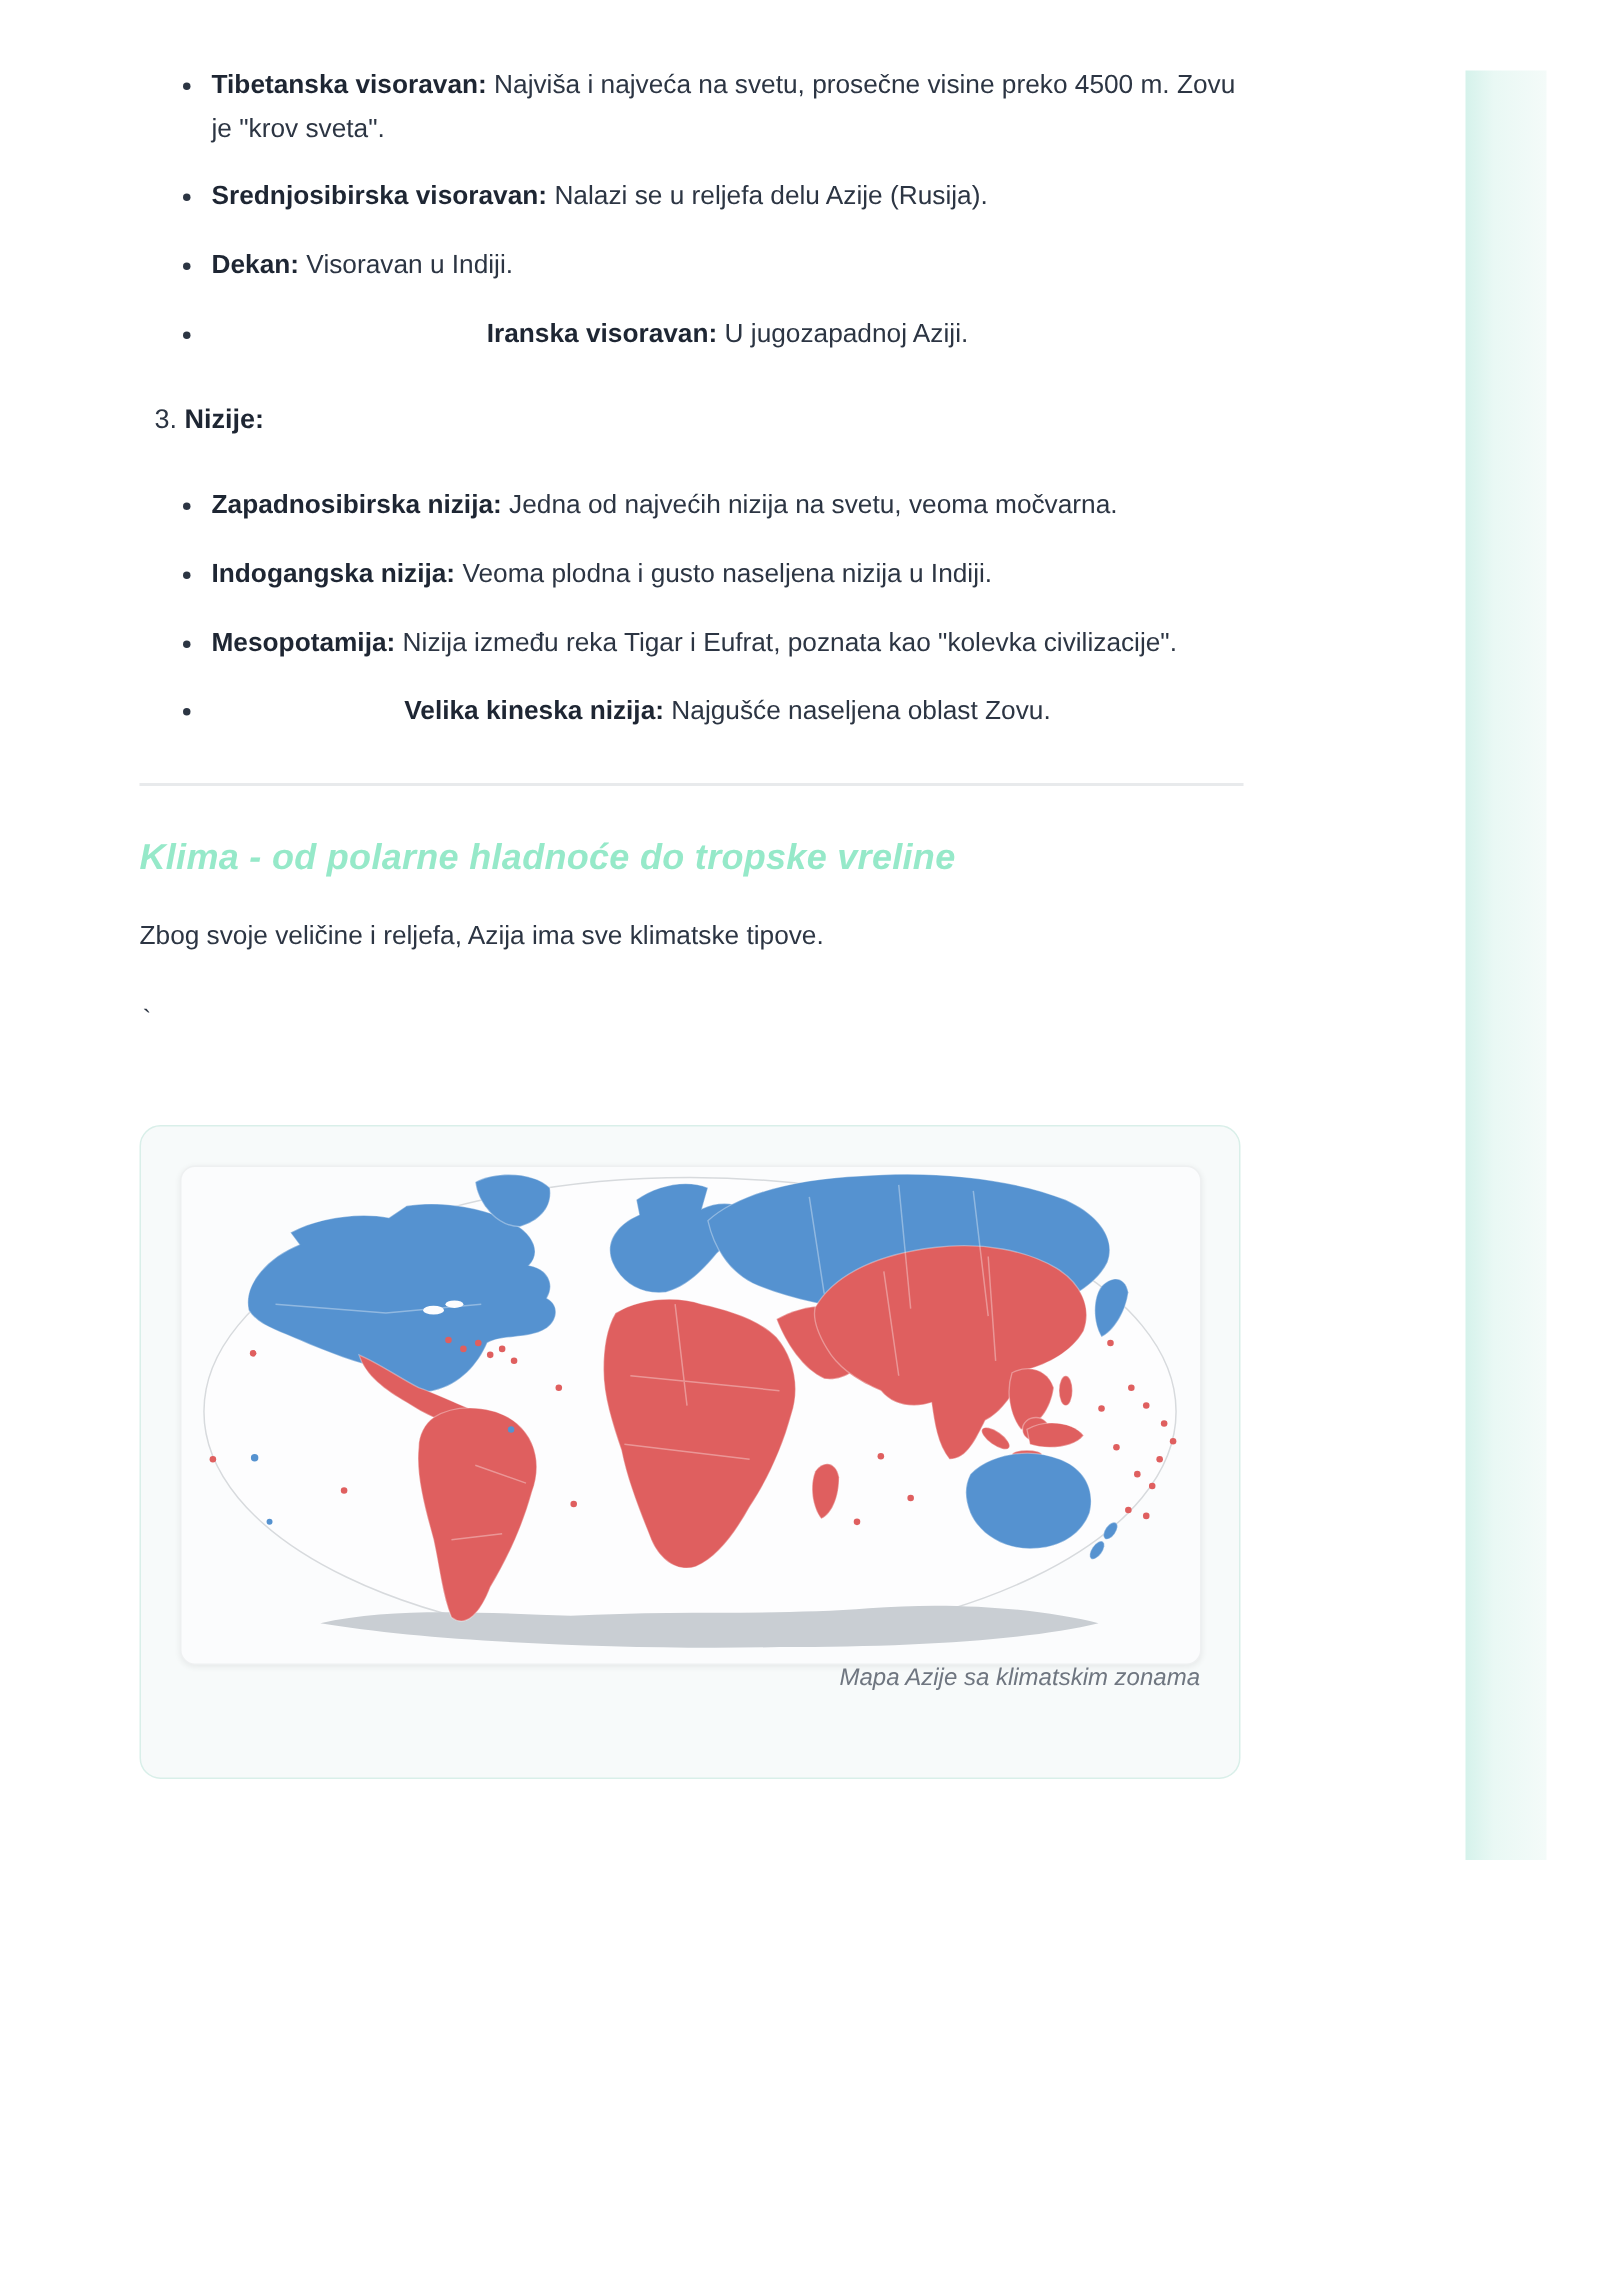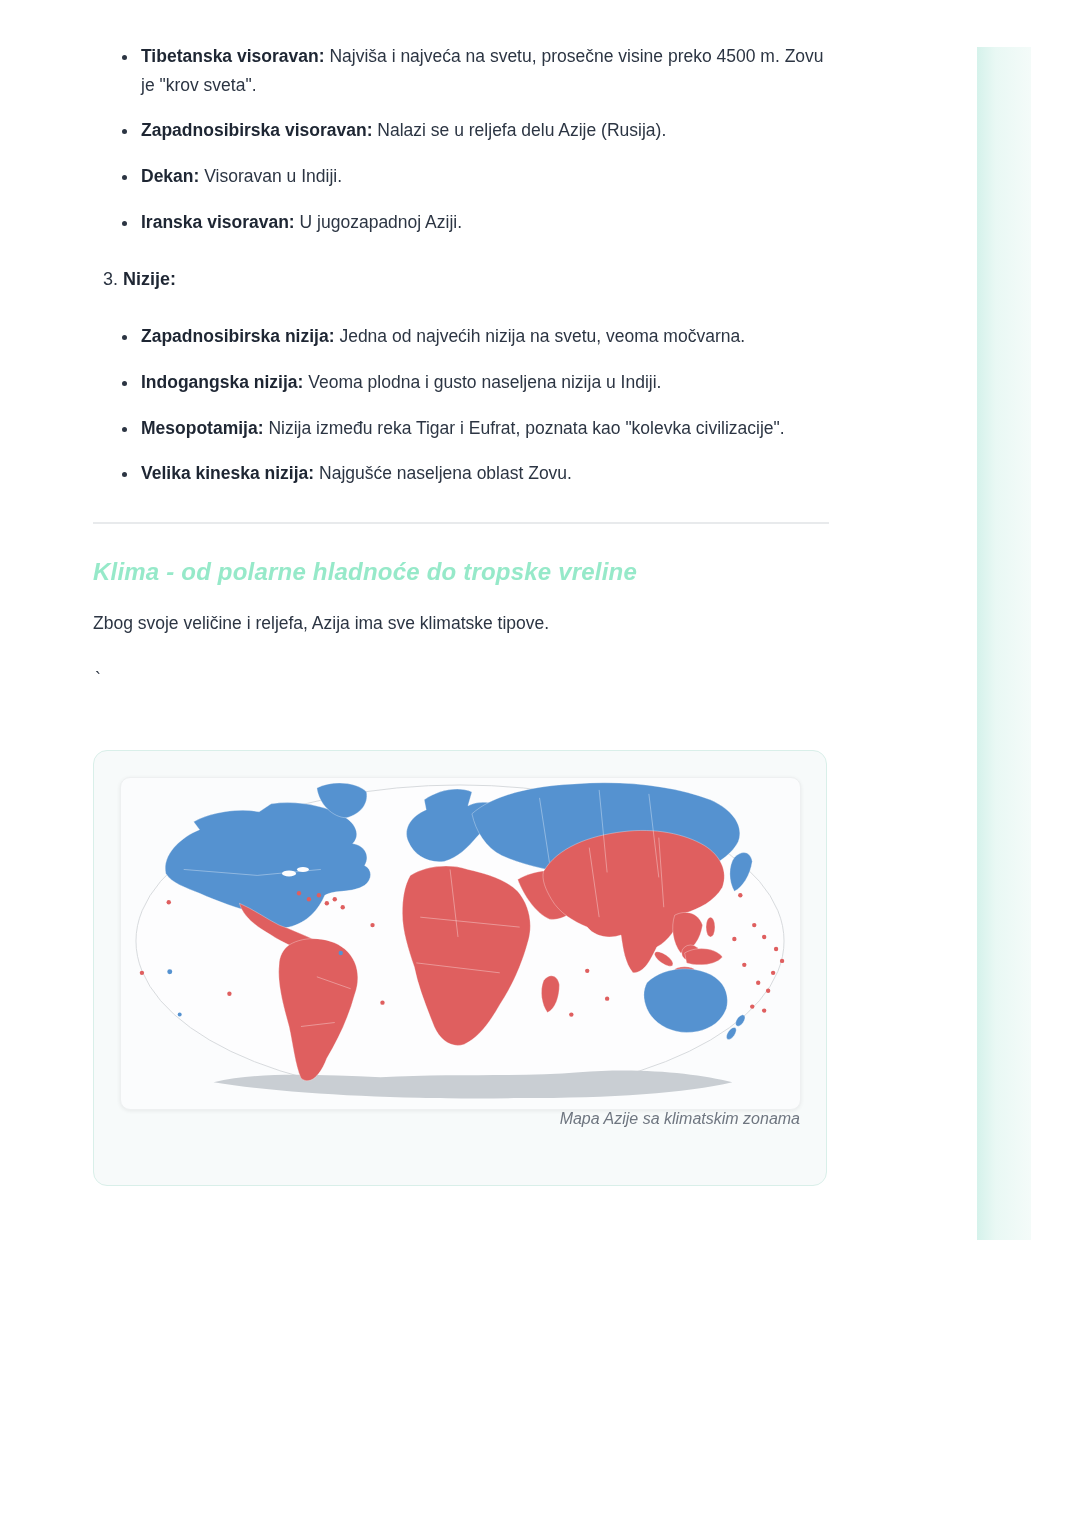--- a/index.html
+++ b/index.html
@@ -30,21 +30,21 @@
     z-index: 2;
   }
   .blist {
     list-style: disc;
     margin: 0;
     padding-left: 46px;
     font-size: 17.5px;
     line-height: 1.64;
   }
   .blist li { margin-bottom: 17px; padding-left: 2px; }
-  .blist li:last-child { margin-bottom: 0; }
+  .blist li:last-child { margin-bottom: 0; text-align: center; }
   .blist strong, .numbered strong, .callout strong { color: #1e2633; font-weight: bold; }
   .numbered {
     margin: 29px 0 28px 10px;
     font-size: 18px;
     line-height: 1.6;
   }
   .nested { margin-top: 16px; }
   .callout {
     margin-top: 41px;
     background: var(--callout_bg, #e9f7f3);
@@ -111,21 +111,21 @@
 <body>
 
 <div class="page">
 
   <div class="accent-bar"></div>
 
   <div class="content">
 
     <ul class="blist">
       <li><strong>Tibetanska visoravan:</strong> <span>Najviša i najveća na svetu, prosečne visine preko 4500 m. Zovu je "krov sveta".</span></li>
-      <li><strong>Zapadnosibirska visoravan:</strong> <span>Nalazi se u reljefa delu Azije (Rusija).</span></li>
+      <li><strong>Srednjosibirska visoravan:</strong> <span>Nalazi se u reljefa delu Azije (Rusija).</span></li>
       <li><strong>Dekan:</strong> <span>Visoravan u Indiji.</span></li>
       <li><strong>Iranska visoravan:</strong> <span>U jugozapadnoj Aziji.</span></li>
     </ul>
 
     <div class="numbered"><span>3.</span> <strong>Nizije:</strong></div>
 
     <ul class="blist nested">
       <li><strong>Zapadnosibirska nizija:</strong> <span>Jedna od najvećih nizija na svetu, veoma močvarna.</span></li>
       <li><strong>Indogangska nizija:</strong> <span>Veoma plodna i gusto naseljena nizija u Indiji.</span></li>
       <li><strong>Mesopotamija:</strong> <span>Nizija između reka Tigar i Eufrat, poznata kao "kolevka civilizacije".</span></li>

